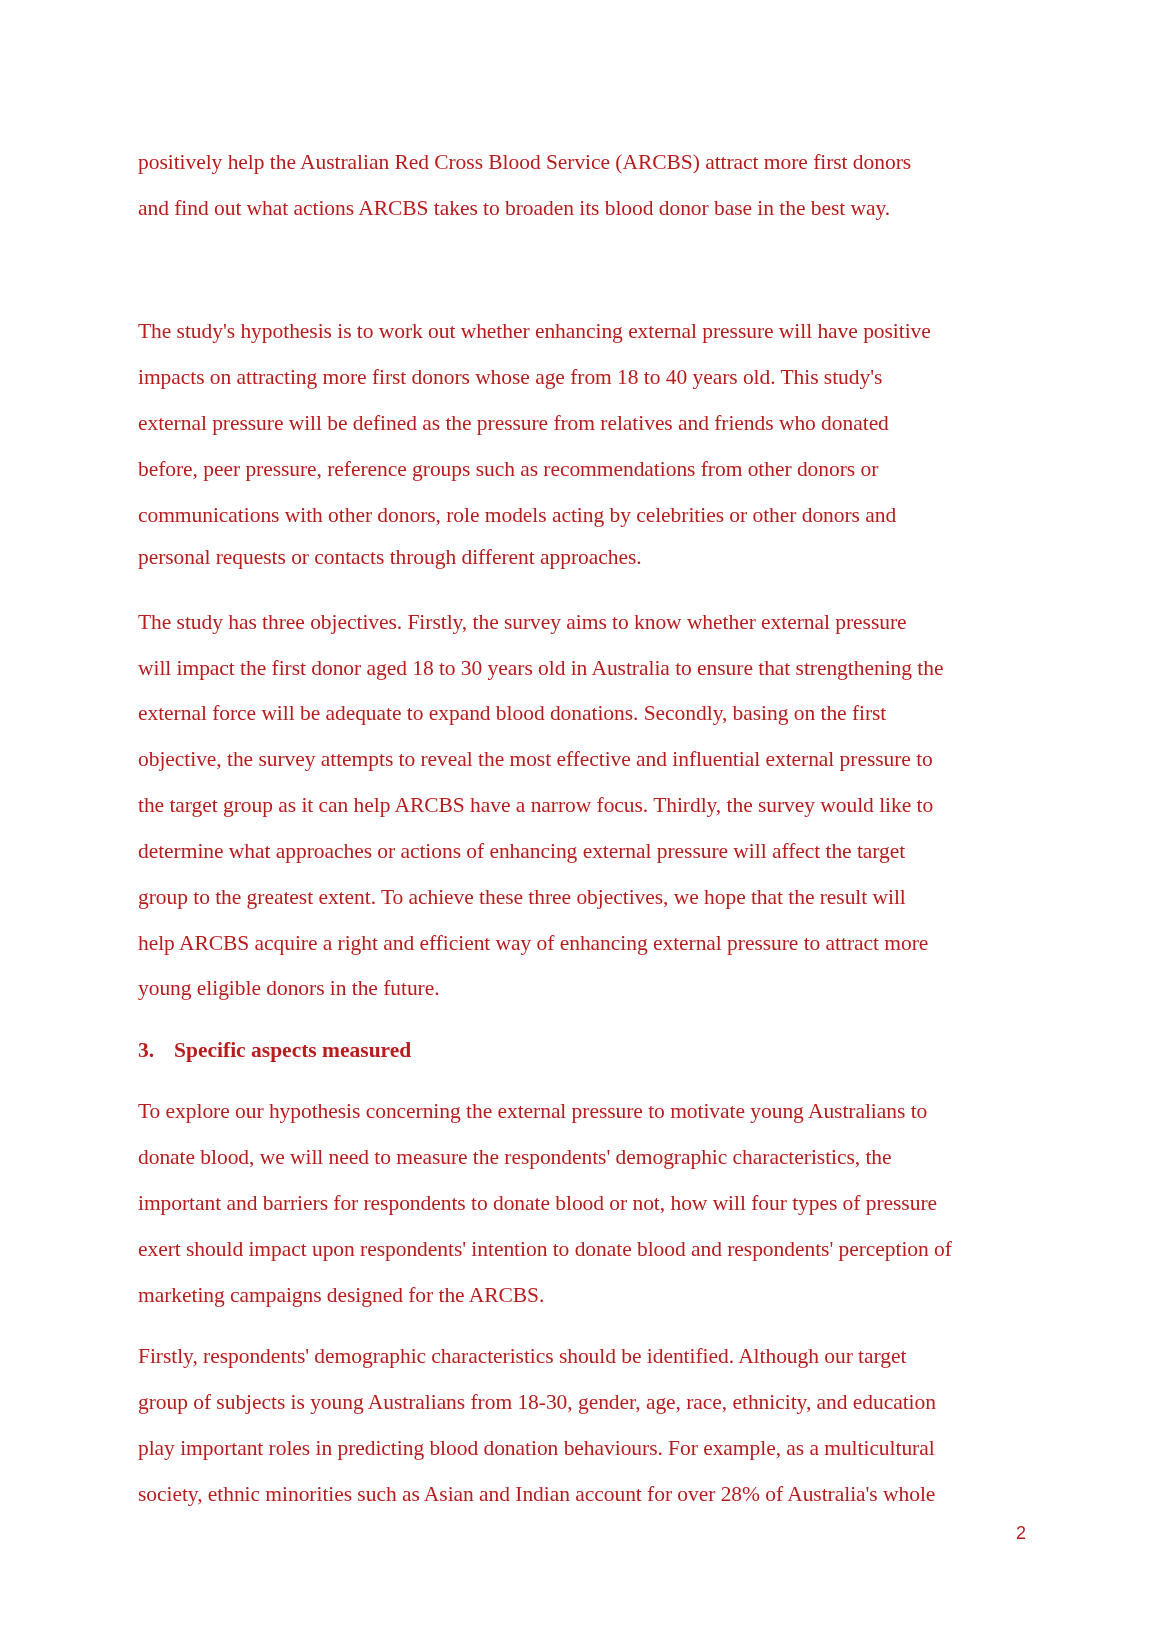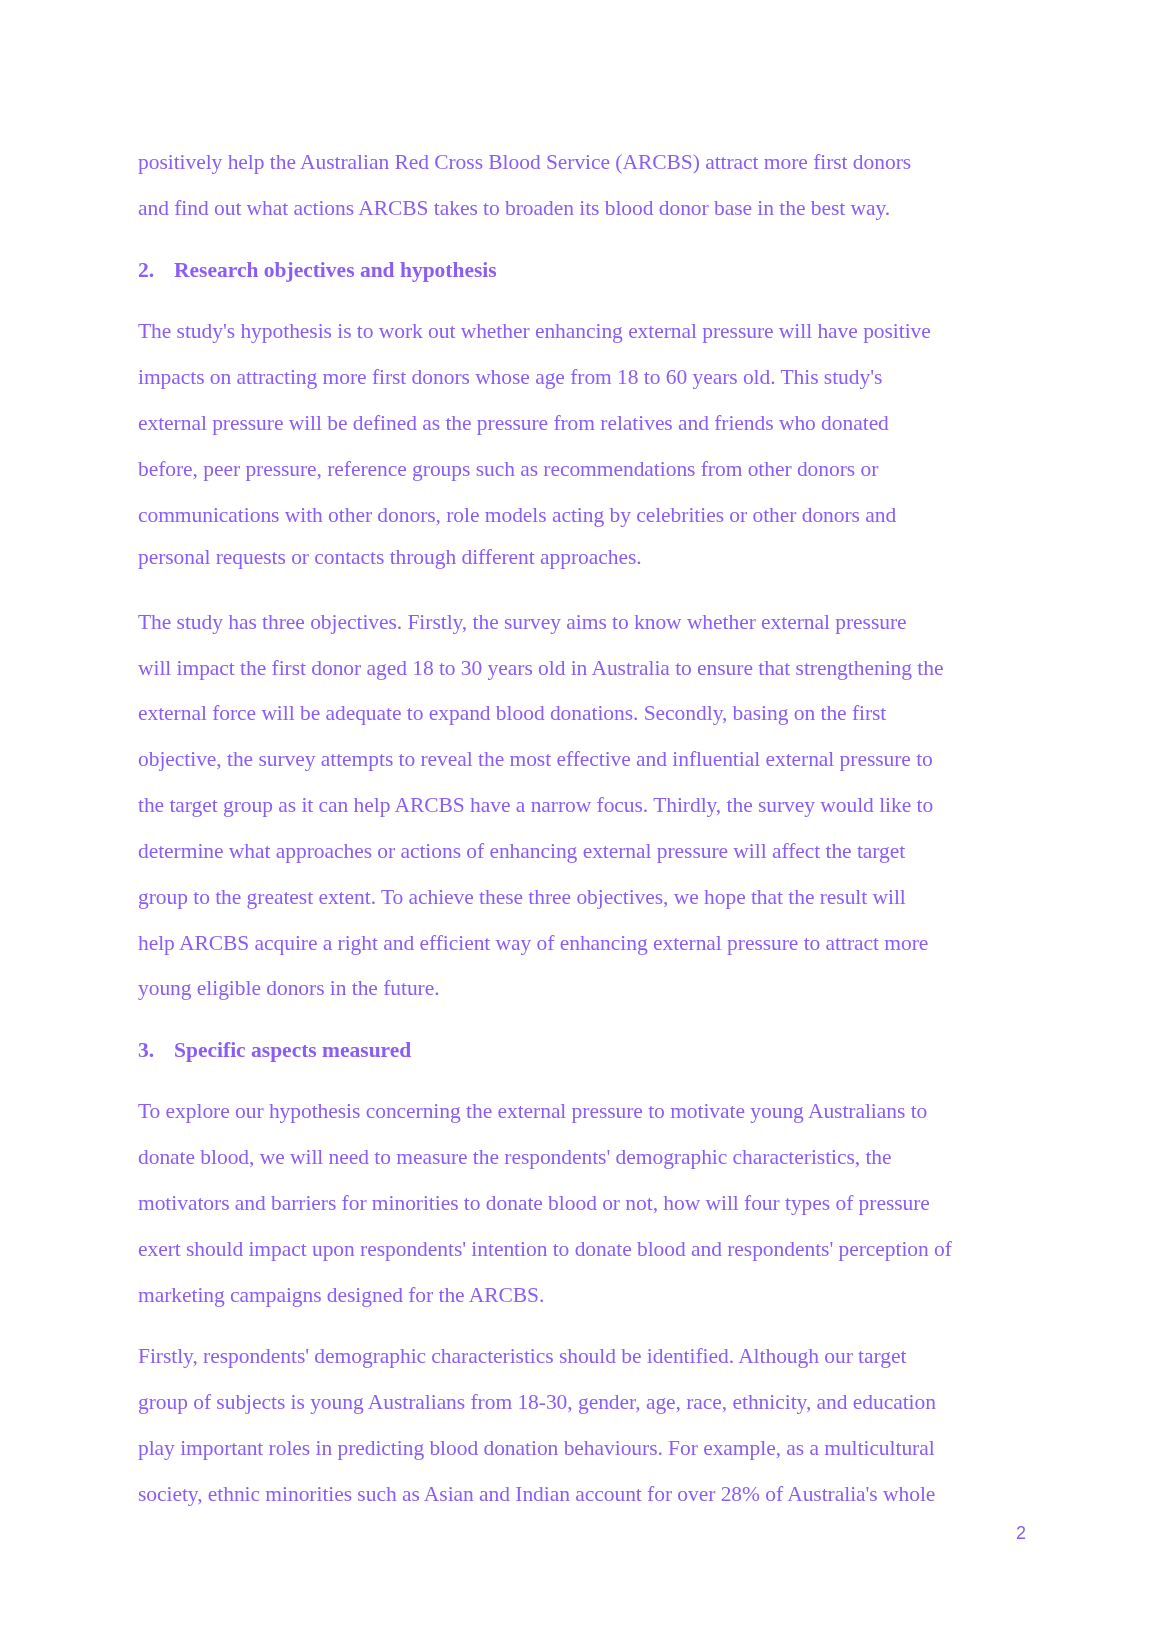--- a/index.html
+++ b/index.html
@@ -1,19 +1,19 @@
 <!DOCTYPE html>
 <html><head>
   <meta charset="utf-8">
   <style>
     html, body { margin: 0; padding: 0; background: #ffffff; }
     body { width: 1157px; height: 1638px; position: relative; overflow: hidden; }
     .page {
       position: absolute; left: 0; top: 0; width: 1157px; height: 1576px;
-      background: #ffffff; color: #8b5cf6;
+      background: #ffffff; color: #b91c1c;
       font-family: "Liberation Serif", serif;
     }
     .line {
       position: absolute; left: 138px;
       font-size: 21.5px; line-height: 26px; white-space: nowrap;
       letter-spacing: -0.05px;
     }
     .heading {
       position: absolute; left: 138px;
       font-size: 21.5px; line-height: 26px; font-weight: bold; white-space: nowrap;
@@ -27,27 +27,24 @@
 </head>
 <body>
 
 <div class="page">
 
   <div>
     <div class="line" style="top:149px">positively help the Australian Red Cross Blood Service (ARCBS) attract more first donors</div>
     <div class="line" style="top:195px">and find out what actions ARCBS takes to broaden its blood donor base in the best way.</div>
   </div>
 
-  <div class="heading" style="top:257px">
-    <span class="num">2.</span><span>Research objectives and hypothesis</span>
-  </div>
 
   <div>
     <div class="line" style="top:318px">The study's hypothesis is to work out whether enhancing external pressure will have positive</div>
-    <div class="line" style="top:364px">impacts on attracting more first donors whose age from 18 to 60 years old. This study's</div>
+    <div class="line" style="top:364px">impacts on attracting more first donors whose age from 18 to 40 years old. This study's</div>
     <div class="line" style="top:410px">external pressure will be defined as the pressure from relatives and friends who donated</div>
     <div class="line" style="top:456px">before, peer pressure, reference groups such as recommendations from other donors or</div>
     <div class="line" style="top:502px">communications with other donors, role models acting by celebrities or other donors and</div>
     <div class="line" style="top:544px">personal requests or contacts through different approaches.</div>
   </div>
 
   <div>
     <div class="line" style="top:609px">The study has three objectives. Firstly, the survey aims to know whether external pressure</div>
     <div class="line" style="top:655px">will impact the first donor aged 18 to 30 years old in Australia to ensure that strengthening the</div>
     <div class="line" style="top:700px">external force will be adequate to expand blood donations. Secondly, basing on the first</div>
@@ -59,21 +56,21 @@
     <div class="line" style="top:975px">young eligible donors in the future.</div>
   </div>
 
   <div class="heading" style="top:1037px">
     <span class="num">3.</span><span>Specific aspects measured</span>
   </div>
 
   <div>
     <div class="line" style="top:1098px">To explore our hypothesis concerning the external pressure to motivate young Australians to</div>
     <div class="line" style="top:1144px">donate blood, we will need to measure the respondents' demographic characteristics, the</div>
-    <div class="line" style="top:1190px">motivators and barriers for minorities to donate blood or not, how will four types of pressure</div>
+    <div class="line" style="top:1190px">important and barriers for respondents to donate blood or not, how will four types of pressure</div>
     <div class="line" style="top:1236px">exert should impact upon respondents' intention to donate blood and respondents' perception of</div>
     <div class="line" style="top:1282px">marketing campaigns designed for the ARCBS.</div>
   </div>
 
   <div>
     <div class="line" style="top:1343px">Firstly, respondents' demographic characteristics should be identified. Although our target</div>
     <div class="line" style="top:1389px">group of subjects is young Australians from 18-30, gender, age, race, ethnicity, and education</div>
     <div class="line" style="top:1435px">play important roles in predicting blood donation behaviours. For example, as a multicultural</div>
     <div class="line" style="top:1481px">society, ethnic minorities such as Asian and Indian account for over 28% of Australia's whole</div>
   </div>

